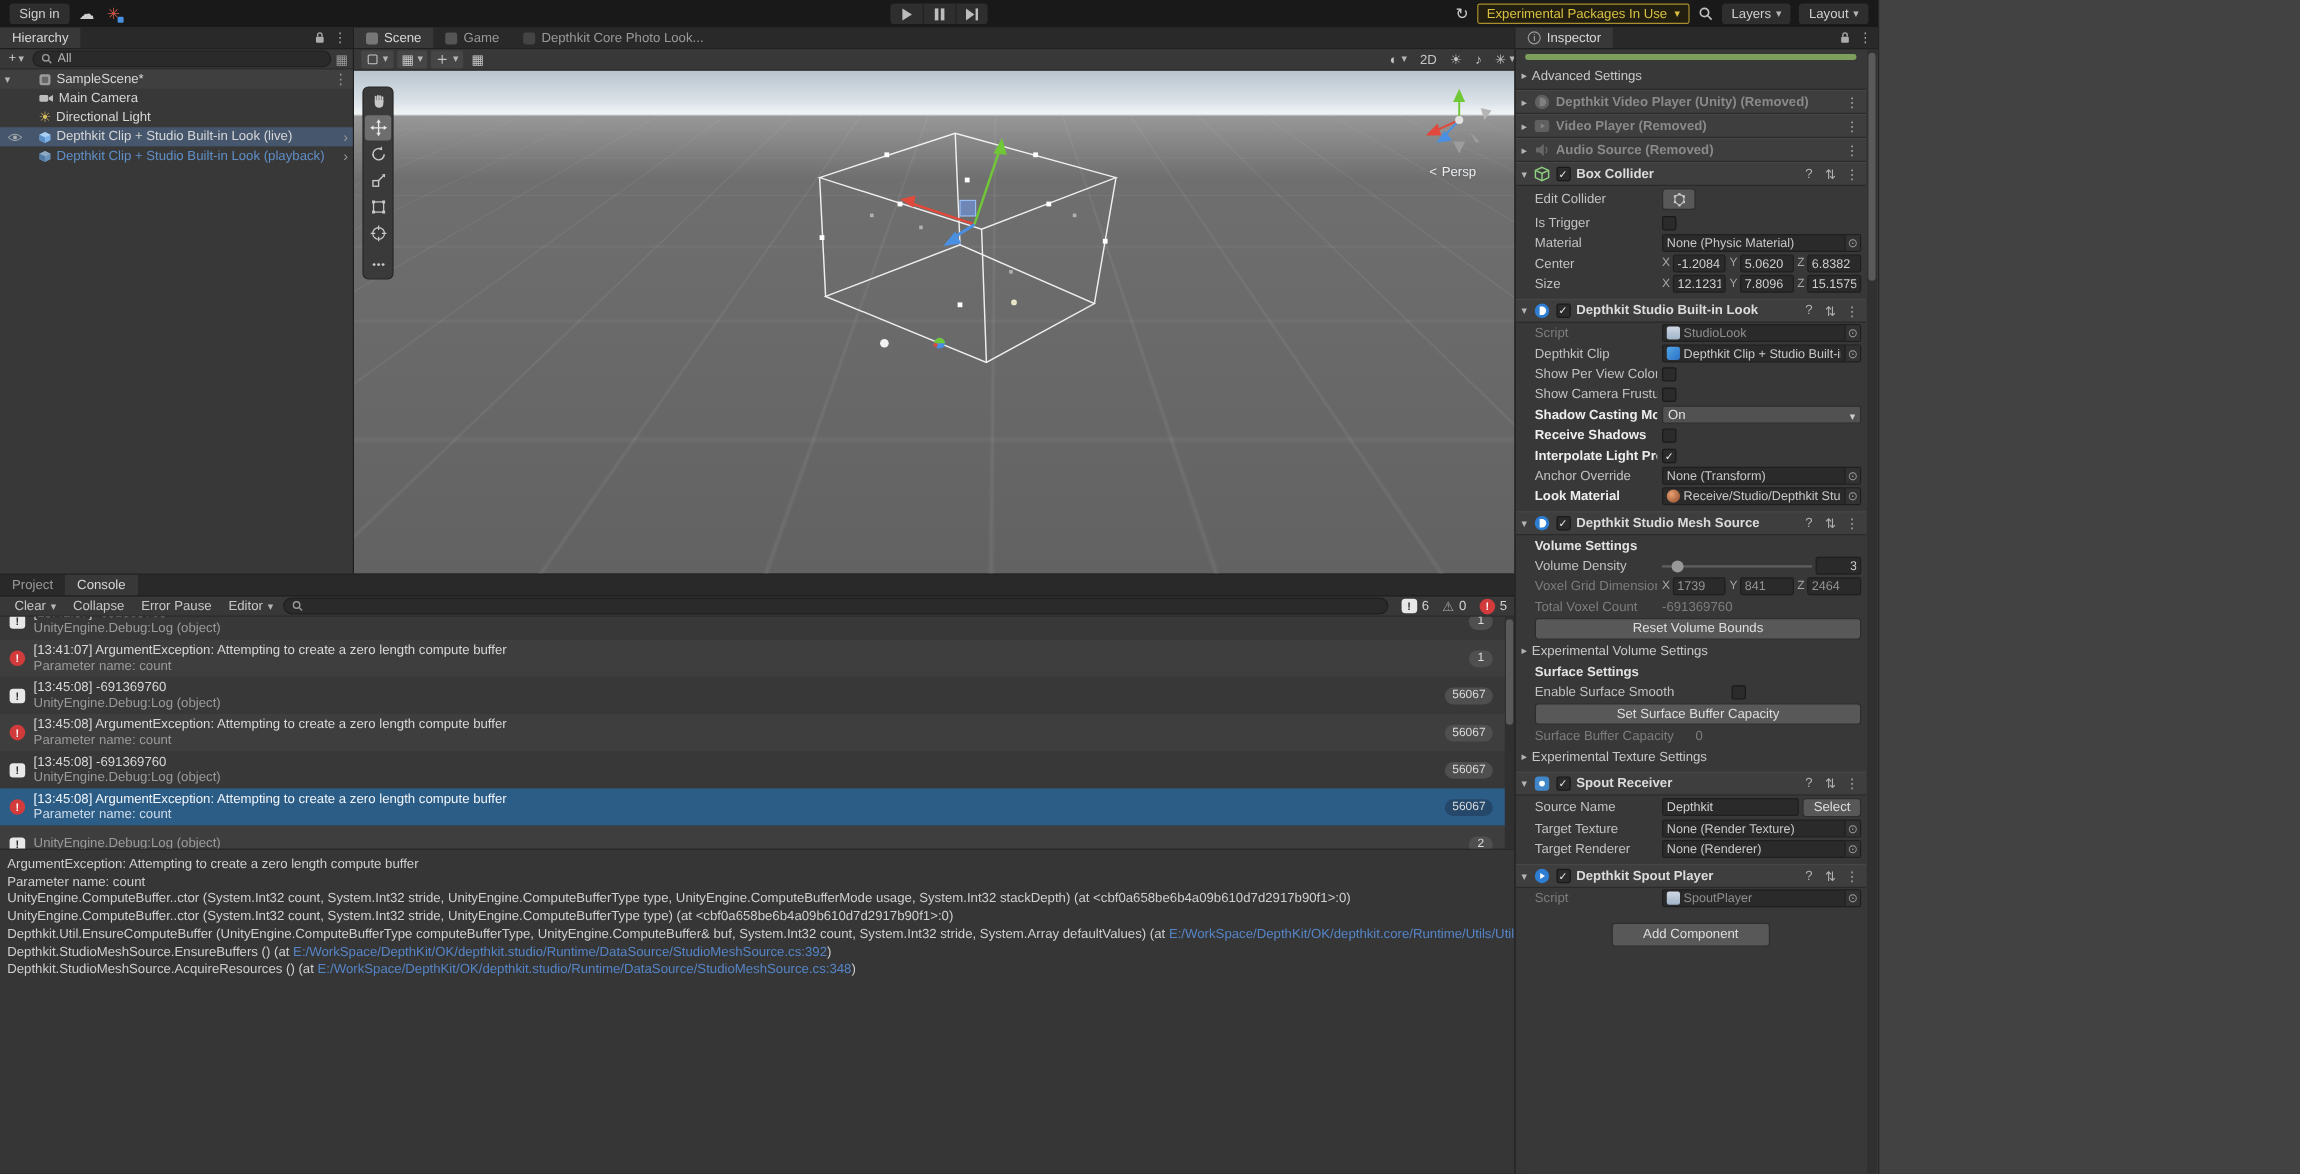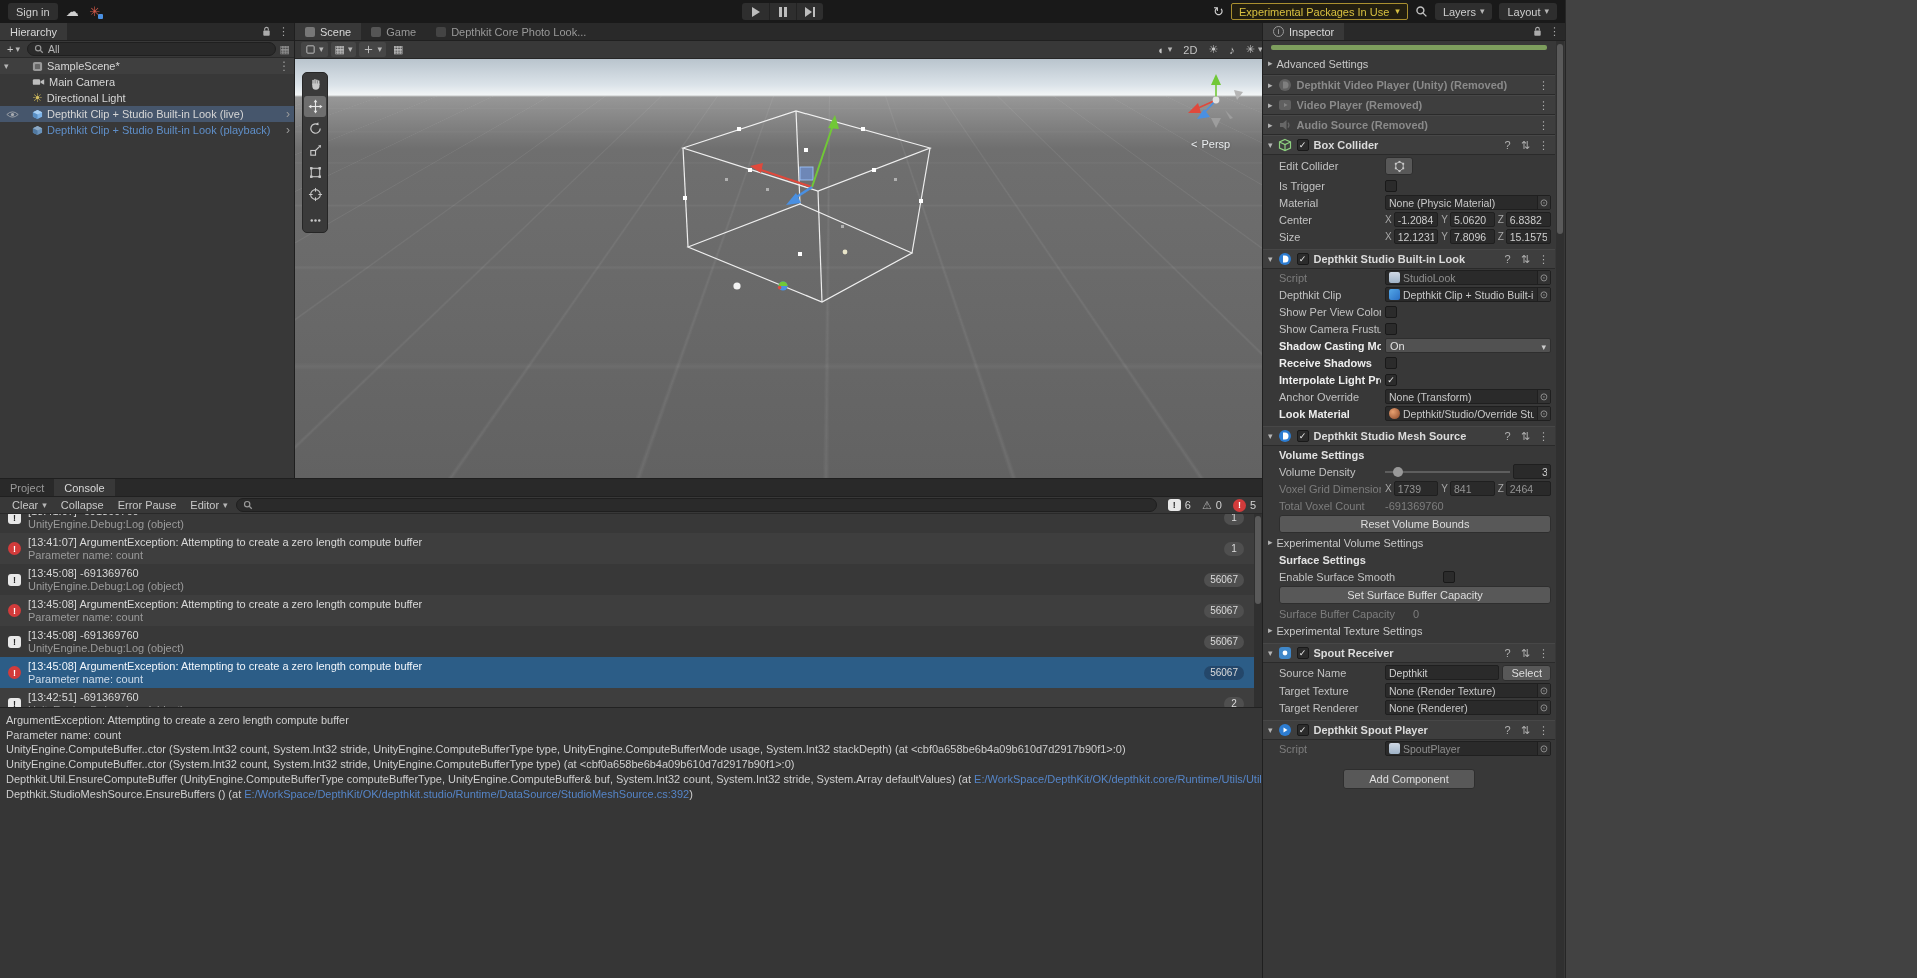--- a/index.html
+++ b/index.html
@@ -616,38 +616,38 @@
               <span class="cl1">[13:45:08] ArgumentException: Attempting to create a zero length compute buffer</span>
               <span class="cl2">Parameter name: count</span>
             </span>
           <span class="badge">56067</span>
         </div>
         <div class="centry alt">
           <span class="ic-log">
               <span>!</span>
             </span>
           <span class="lines">
-              <span class="cl1">[13:42:51] -691369760</span>
               <span class="cl2">UnityEngine.Debug:Log (object)</span>
             </span>
           <span class="badge">2</span>
         </div>
       </div>
       <div class="cscroll">
           <div class="thumb"></div>
         </div>
     </div>
 
     <div class="cdetail">
       <div><span>ArgumentException: Attempting to create a zero length compute buffer</span><span class="lnk"></span><span></span></div>
       <div><span>Parameter name: count</span><span class="lnk"></span><span></span></div>
       <div><span>UnityEngine.ComputeBuffer..ctor (System.Int32 count, System.Int32 stride, UnityEngine.ComputeBufferType type, UnityEngine.ComputeBufferMode usage, System.Int32 stackDepth) (at &lt;cbf0a658be6b4a09b610d7d2917b90f1&gt;:0)</span><span class="lnk"></span><span></span></div>
       <div><span>UnityEngine.ComputeBuffer..ctor (System.Int32 count, System.Int32 stride, UnityEngine.ComputeBufferType type) (at &lt;cbf0a658be6b4a09b610d7d2917b90f1&gt;:0)</span><span class="lnk"></span><span></span></div>
       <div><span>Depthkit.Util.EnsureComputeBuffer (UnityEngine.ComputeBufferType computeBufferType, UnityEngine.ComputeBuffer&amp; buf, System.Int32 count, System.Int32 stride, System.Array defaultValues) (at </span><span class="lnk">E:/WorkSpace/DepthKit/OK/depthkit.core/Runtime/Utils/Util.cs:223</span></div>
       <div><span>Depthkit.StudioMeshSource.EnsureBuffers () (at </span><span class="lnk">E:/WorkSpace/DepthKit/OK/depthkit.studio/Runtime/DataSource/StudioMeshSource.cs:392</span><span>)</span></div>
+      <div><span>Depthkit.StudioMeshSource.AcquireResources () (at </span><span class="lnk">E:/WorkSpace/DepthKit/OK/depthkit.studio/Runtime/DataSource/StudioMeshSource.cs:348</span><span>)</span></div>
     </div>
   </div>
 
   <div class="inspector">
     <div class="tabstrip">
       <div class="tab active">
         <span class="infoicon">i</span>
         <span>Inspector</span>
       </div>
       <div class="strip-right">
@@ -854,21 +854,21 @@
             <span class="txt">None (Transform)</span>
             <span class="pick">⊙</span>
           </div>
         </div>
       </div>
       <div class="irow">
         <span class="ilabel b">Look Material</span>
         <div class="ival">
           <div class="of">
             <span class="mi mat"></span>
-            <span class="txt">Depthkit/Studio/Override Stu</span>
+            <span class="txt">Receive/Studio/Depthkit Stu</span>
             <span class="pick">⊙</span>
           </div>
         </div>
       </div>
       <div class="pad"></div>
 
       <div class="icomp-hdr">
         <span class="caret">▾</span>
         <svg class="ci" viewBox="0 0 14 14">
             <circle cx="7" cy="7" r="6" fill="#2d7dd2"></circle>

